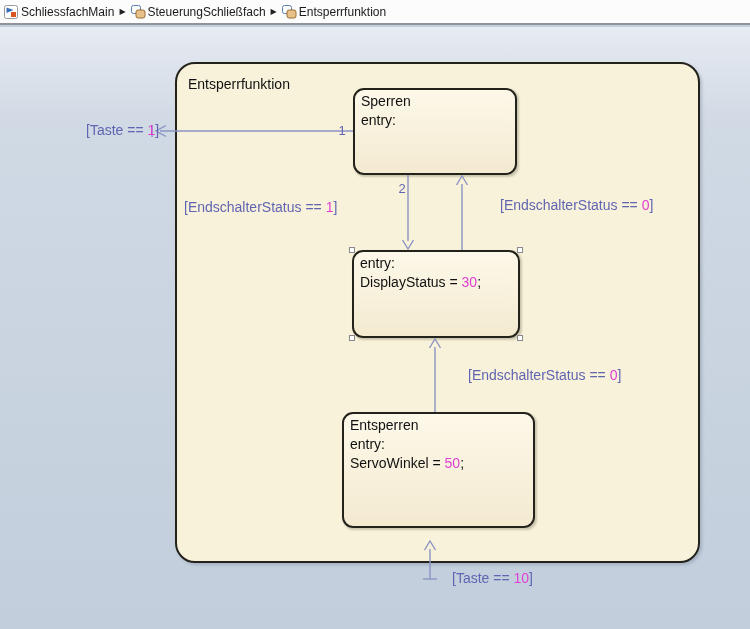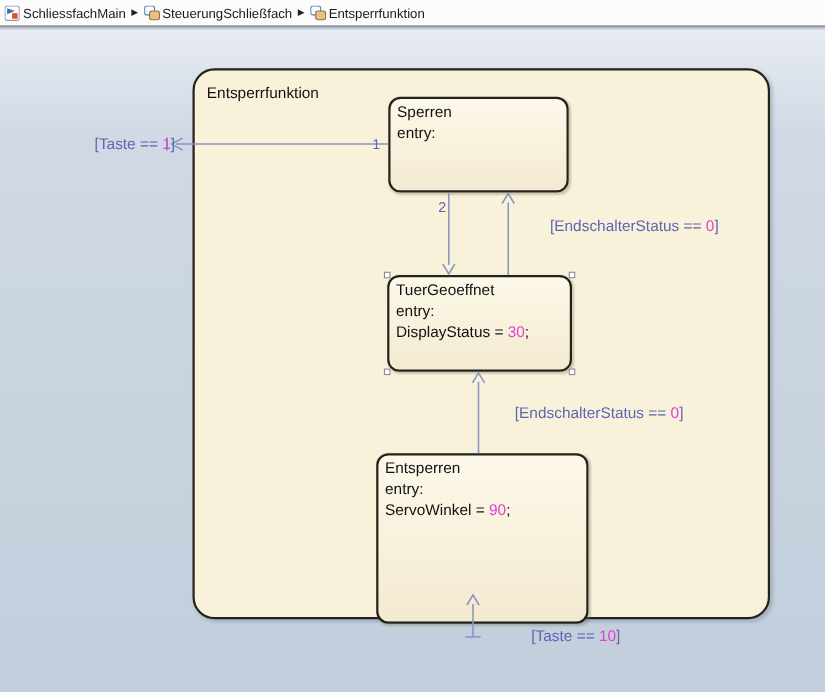--- a/index.html
+++ b/index.html
@@ -103,29 +103,28 @@
   <div class="chart">
     <div class="chart-title">Entsperrfunktion</div>
   </div>
 
   <div class="state" style="left:353px;top:61px;width:164px;height:87px;">
     <div class="state-name">Sperren</div>
     <div class="state-line">entry:</div>
   </div>
 
   <div class="state" style="left:352px;top:223px;width:168px;height:88px;">
-    <div class="state-name">TuerGeoeffnet</div>
     <div class="state-line">entry:</div>
     <div class="state-line"><span>DisplayStatus = </span><span class="val">30</span><span>;</span></div>
   </div>
 
-  <div class="state" style="left:342px;top:385px;width:193px;height:155px;">
+  <div class="state" style="left:342px;top:385px;width:193px;height:116px;">
     <div class="state-name">Entsperren</div>
     <div class="state-line">entry:</div>
-    <div class="state-line"><span>ServoWinkel = </span><span class="val">90</span><span>;</span></div>
+    <div class="state-line"><span>ServoWinkel = </span><span class="val">50</span><span>;</span></div>
   </div>
 
   <svg class="tsvg" width="750" height="602">
     <g>
       <line x1="353" y1="104" x2="160" y2="104"></line>
       <polyline points="166,98.5 156,104 166,109.5"></polyline>
       <line x1="152" y1="98" x2="152" y2="110"></line>
     </g>
     <g>
       <line x1="408" y1="148" x2="408" y2="214"></line>
@@ -141,26 +140,27 @@
     </g>
     <g>
       <line x1="430" y1="552" x2="430" y2="522"></line>
       <polyline points="424.5,523 430,514 435.5,523"></polyline>
       <line x1="423" y1="552" x2="437" y2="552"></line>
     </g>
   </svg>
 
   <div class="tlabel" style="left:38px;top:95px;margin-left:48px;"><span>[Taste == </span><span class="val">1</span><span>]</span></div>
 
+  <div class="tlabel" style="left:184px;top:172px;"><span>[EndschalterStatus == </span><span class="val">1</span><span>]</span></div>
 
   <div class="tlabel" style="left:500px;top:170px;"><span>[EndschalterStatus == </span><span class="val">0</span><span>]</span></div>
 
   <div class="tlabel" style="left:468px;top:340px;"><span>[EndschalterStatus == </span><span class="val">0</span><span>]</span></div>
 
-  <div class="tlabel" style="left:452px;top:543px;margin-left:31px;"><span>[Taste == </span><span class="val">10</span><span>]</span></div>
+  <div class="tlabel" style="left:452px;top:543px;"><span>[Taste == </span><span class="val">10</span><span>]</span></div>
 
   <div class="torder" style="left:336px;top:96px;width:12px;">1</div>
   <div class="torder" style="left:396px;top:154px;width:12px;">2</div>
 
   <div class="handle" style="left:349px;top:220px;"></div>
   <div class="handle" style="left:517px;top:220px;"></div>
   <div class="handle" style="left:349px;top:308px;"></div>
   <div class="handle" style="left:517px;top:308px;"></div>
 
 </div>

